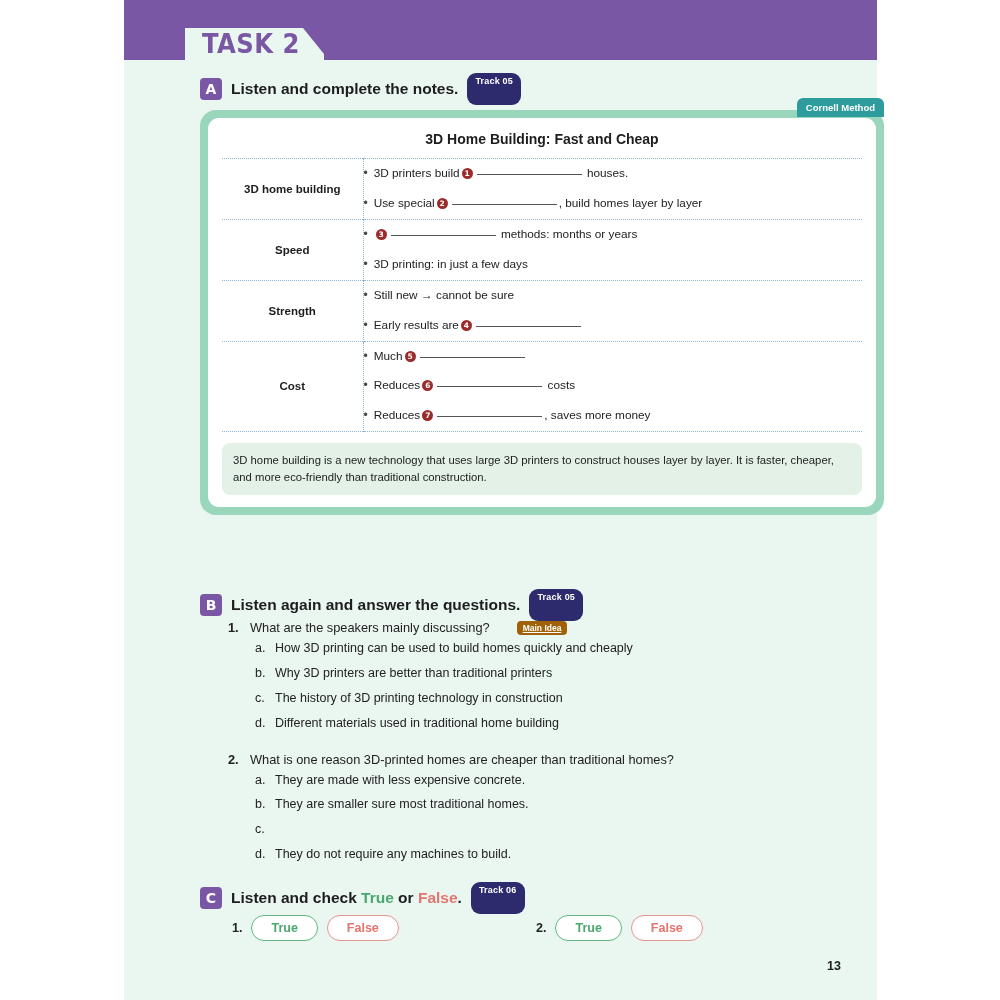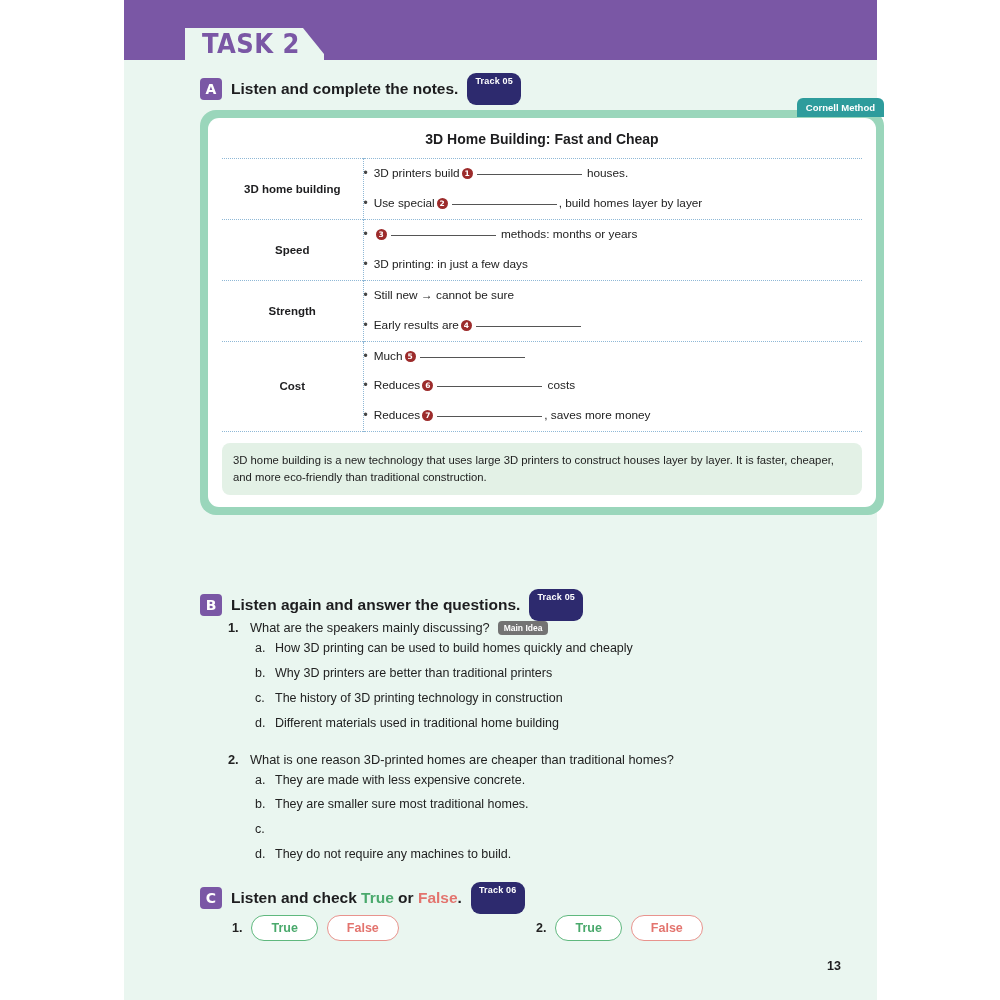--- a/index.html
+++ b/index.html
@@ -290,21 +290,21 @@
     <div class="sec-letter">B</div>
     <div class="sec-text">Listen again and answer the questions.</div>
     <div class="track-badge">Track 05</div>
   </div>
 
   <div class="q-block" style="top:620px; width:600px;" id="q-list">
       <div style="margin-bottom: 17px;">
         <div class="q-line">
           <span class="q-num">1.</span>
           <span>What are the speakers mainly discussing?</span>
-          <span style="background: #737373; color: rgb(255, 255, 255); font-size: 8.5px; font-weight: bold; border-radius: 4px; padding: 2px 6px; margin-left: 1px;">Main Idea</span>
+          <span style="background: #a16207; color: rgb(255, 255, 255); font-size: 8.5px; font-weight: bold; border-radius: 4px; padding: 2px 6px; margin-left: 20px; text-decoration: underline;">Main Idea</span>
         </div>
         <div class="opt">
           <span class="opt-let">a.</span>
           <span>How 3D printing can be used to build homes quickly and cheaply</span>
         </div>
         <div class="opt">
           <span class="opt-let">b.</span>
           <span>Why 3D printers are better than traditional printers</span>
         </div>
         <div class="opt">

